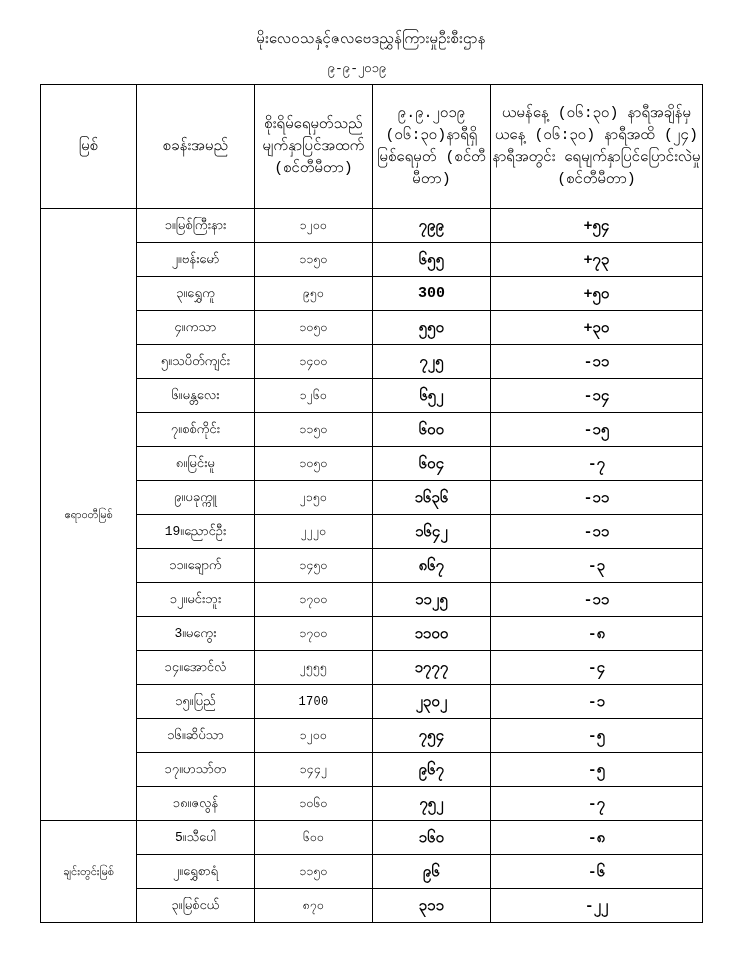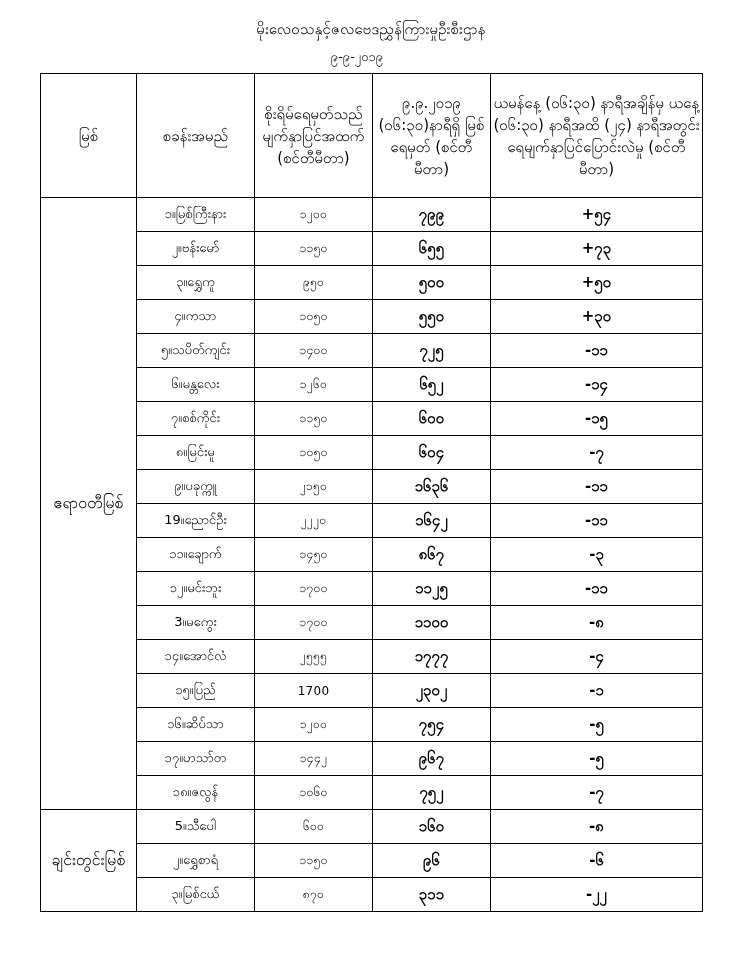--- a/index.html
+++ b/index.html
@@ -12,21 +12,22 @@
     height: 960px;
     font-family: "DejaVu Sans", "Liberation Sans", sans-serif;
     color: #000000;
     overflow: hidden;
   }
   .page {
     position: relative;
     width: 742px;
     height: 672px;
     box-sizing: border-box;
-    padding: 18px 40px 0 40px;
+    padding: 29px 40px 0 40px;
+    font-family: Liberation Mono, monospace;
   }
   .title-block {
     text-align: center;
     margin: 0 auto;
     width: 100%;
   }
   .title-line1 {
     font-size: 15px;
     line-height: 22px;
     font-weight: 400;
@@ -74,21 +75,21 @@
     font-size: 13px;
     height: 34px;
     box-sizing: border-box;
   }
   td.station-cell {
     text-align: left;
     padding-left: 8px;
     font-size: 13px;
   }
   td.river-cell {
-    font-size: 16px;
+    font-size: 11px;
     vertical-align: middle;
   }
   td.num-cell {
     font-size: 12px;
     letter-spacing: 0.3px;
     margin-left: 48px;
   }
   td.level-cell {
     font-size: 15px;
     font-weight: 700;
@@ -137,21 +138,21 @@
       </tr>
       <tr>
         <td class="station-cell">၂။ဗန်းမော်</td>
         <td class="num-cell">၁၁၅၀</td>
         <td class="level-cell">၆၅၅</td>
         <td class="change-cell">+၇၃</td>
       </tr>
       <tr>
         <td class="station-cell">၃။ရွှေကူ</td>
         <td class="num-cell">၉၅၀</td>
-        <td class="level-cell">၅၀၀</td>
+        <td class="level-cell">300</td>
         <td class="change-cell">+၅၀</td>
       </tr>
       <tr>
         <td class="station-cell">၄။ကသာ</td>
         <td class="num-cell">၁၀၅၀</td>
         <td class="level-cell">၅၅၀</td>
         <td class="change-cell">+၃၀</td>
       </tr>
       <tr>
         <td class="station-cell">၅။သပိတ်ကျင်း</td>

